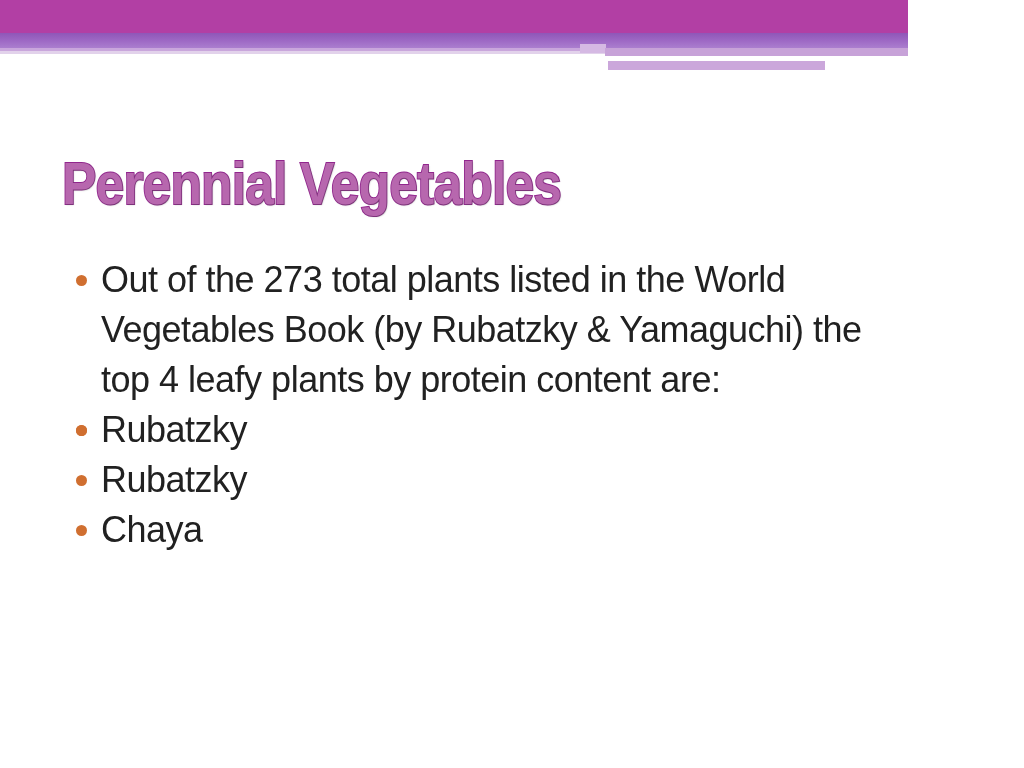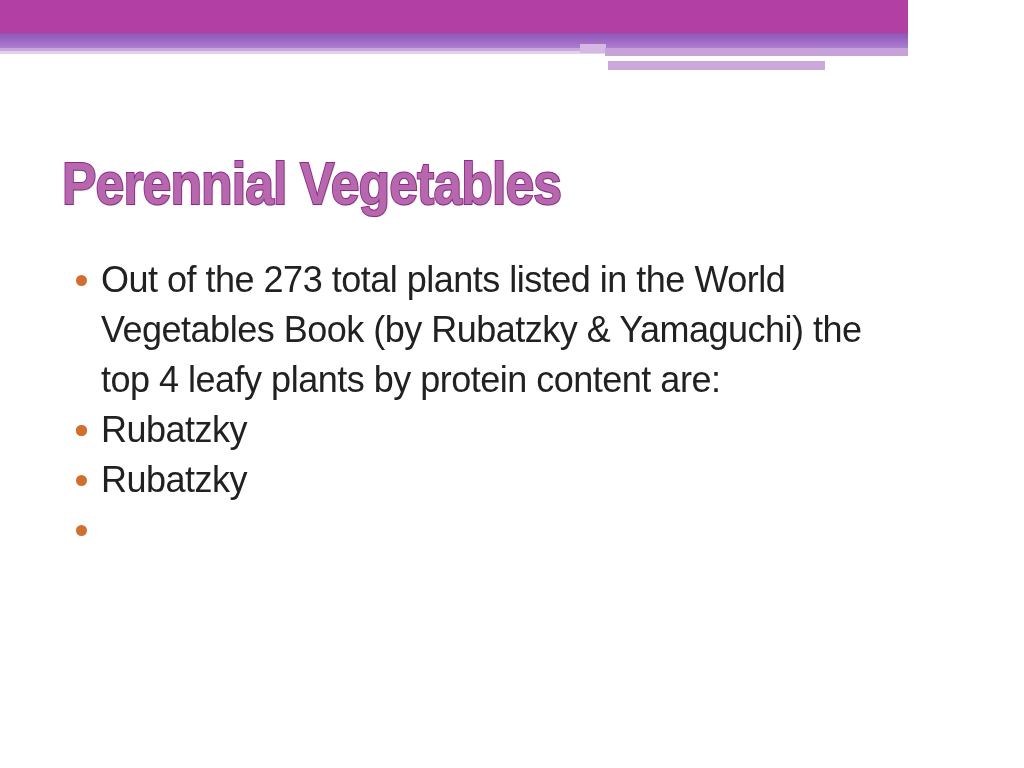--- a/index.html
+++ b/index.html
@@ -145,16 +145,17 @@
     <li>
       <span class="dot"></span>
       <span>Rubatzky</span>
     </li>
     <li>
       <span class="dot"></span>
       <span>Rubatzky</span>
     </li>
     <li>
       <span class="dot"></span>
+      <span>Chaya</span>
     </li>
   </ul>
 
 </div>
 
 </body></html>

